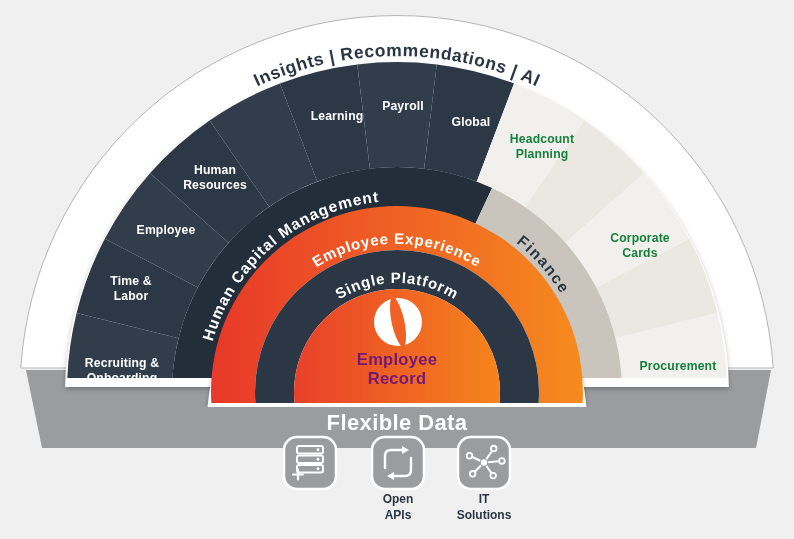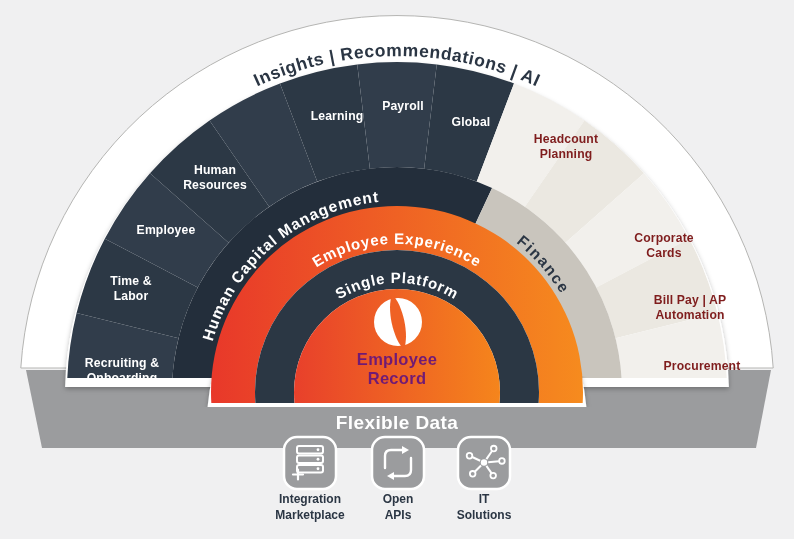--- a/index.html
+++ b/index.html
@@ -2,25 +2,25 @@
 <html><head>
 <meta charset="utf-8">
 <style>
   html,body{margin:0;padding:0;background:#f0f0f1;}
   .stage{position:relative;width:794px;height:539px;overflow:hidden;background:#f0f0f1;
          font-family:"Liberation Sans",sans-serif;}
   .stage svg{position:absolute;left:0;top:0;}
   .seg-label{position:absolute;transform:translate(-50%,-50%);font-weight:bold;font-size:12.2px;
              line-height:1.25;text-align:center;white-space:pre-line;letter-spacing:.15px;pointer-events:none;}
   .seg-label.dark{color:#ffffff;}
-  .seg-label.light{color:#7f1d1d;margin-left:24px;}
+  .seg-label.light{color:#15803d;}
   .center-label{position:absolute;transform:translate(-50%,-50%);left:397px;top:369px;color:#701a75;
                 font-weight:bold;font-size:16.5px;line-height:1.18;text-align:center;white-space:pre-line;letter-spacing:.3px;}
   .band-label{position:absolute;transform:translate(-50%,-50%);left:397px;top:423px;color:#fff;
-              font-weight:bold;font-size:19px;letter-spacing:.4px;white-space:nowrap;}
+              font-weight:bold;font-size:22px;letter-spacing:.4px;white-space:nowrap;}
   .icon-label{position:absolute;transform:translate(-50%,-50%);color:#2b3644;font-weight:bold;
               font-size:12px;line-height:1.3;text-align:center;white-space:pre-line;}
   text.arc{font-family:"Liberation Sans",sans-serif;font-weight:bold;}
   .txt-insights{font-size:17.5px;fill:#2b3644;letter-spacing:.6px;}
   .txt-hcm{font-size:15.5px;fill:#ffffff;letter-spacing:1px;}
   .txt-finance{font-size:15.5px;fill:#2b3644;letter-spacing:1.6px;}
   .txt-ee{font-size:15px;fill:#ffffff;letter-spacing:.8px;}
   .txt-sp{font-size:15px;fill:#ffffff;letter-spacing:.8px;}
 </style>
 </head>
@@ -150,27 +150,23 @@
   <div class="seg-label dark" style="left:215px;top:178px">Human
 Resources</div>
   <div class="seg-label dark" style="left:337px;top:117px">Learning</div>
   <div class="seg-label dark" style="left:403px;top:107px">Payroll</div>
   <div class="seg-label dark" style="left:471px;top:123px">Global</div>
 
   <div class="seg-label light" style="left:542px;top:147px">Headcount
 Planning</div>
   <div class="seg-label light" style="left:640px;top:246px">Corporate
 Cards</div>
-  <div class="seg-label light" style="left:666px;top:308px">Bill Pay | AP
-Automation</div>
   <div class="seg-label light" style="left:678px;top:367px">Procurement</div>
 
   <div class="center-label">Employee
 Record</div>
   <div class="band-label">Flexible Data</div>
 
-  <div class="icon-label" style="left:310px;top:508px">Integration
-Marketplace</div>
   <div class="icon-label" style="left:398px;top:508px">Open
 APIs</div>
   <div class="icon-label" style="left:484px;top:508px">IT
 Solutions</div>
 </div>
 
 </body></html>

